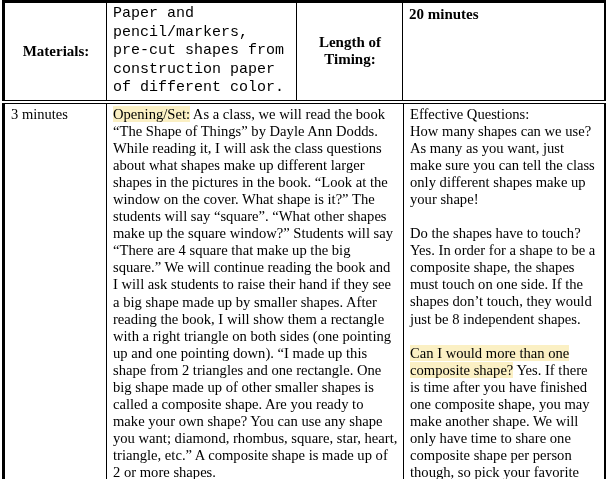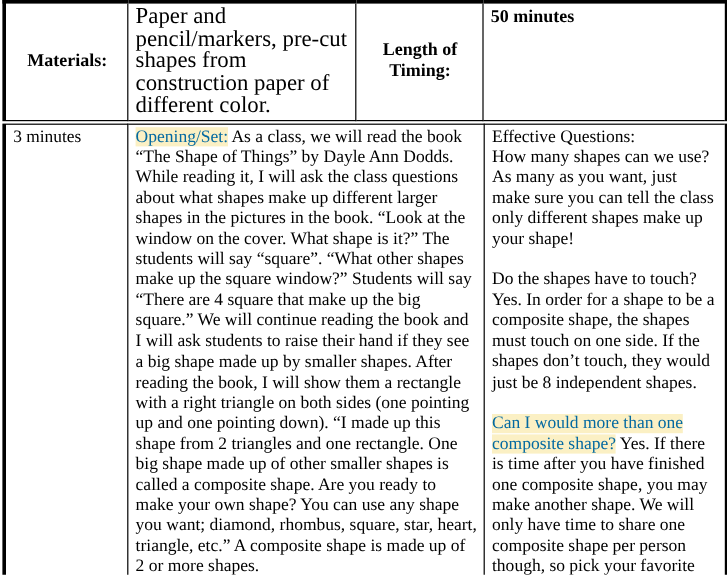--- a/index.html
+++ b/index.html
@@ -43,23 +43,24 @@
   .frame-right  { border-right-width: 3px !important; }
 
   
   .cell-label {
     text-align: center;
     vertical-align: middle !important;
     font-weight: bold;
     font-size: 15px;
   }
   .cell-body {
-    font-size: 19px;
+    font-size: 15px;
     line-height: 18.5px;
     vertical-align: top;
+    font-family: Liberation Mono, monospace;
   }
   .cell-body-bold {
     font-size: 15px;
     line-height: 18.5px;
     font-weight: bold;
     vertical-align: top;
   }
 
   
   .col-header {
@@ -89,21 +90,21 @@
   }
   .cell-proc p, .cell-notes p {
     margin: 0;
   }
   .cell-notes .spacer {
     height: 17px;
   }
 
   mark.hl {
     background: #fbf0c4;
-    color: #0369a1;
+    color: #000000;
     padding: 0;
   }
 
   
   .table-gap { height: 2px; }
 </style>
 </head>
 <body>
 
 <div class="page">
@@ -120,21 +121,21 @@
         <td class="cell-label frame-top frame-left" style="height:72px">
           <span>Materials:</span>
         </td>
         <td class="cell-body frame-top">
           <span>Paper and pencil/markers, pre-cut shapes from construction paper of different color.</span>
         </td>
         <td class="cell-label frame-top">
           <span>Length of Timing:</span>
         </td>
         <td class="cell-body-bold frame-top frame-right">
-          <span>50 minutes</span>
+          <span>20 minutes</span>
         </td>
       </tr>
     </tbody>
   </table>
 
   <div class="table-gap"></div>
 
   <table class="doc-table">
     <colgroup>
       <col style="width:103px">

